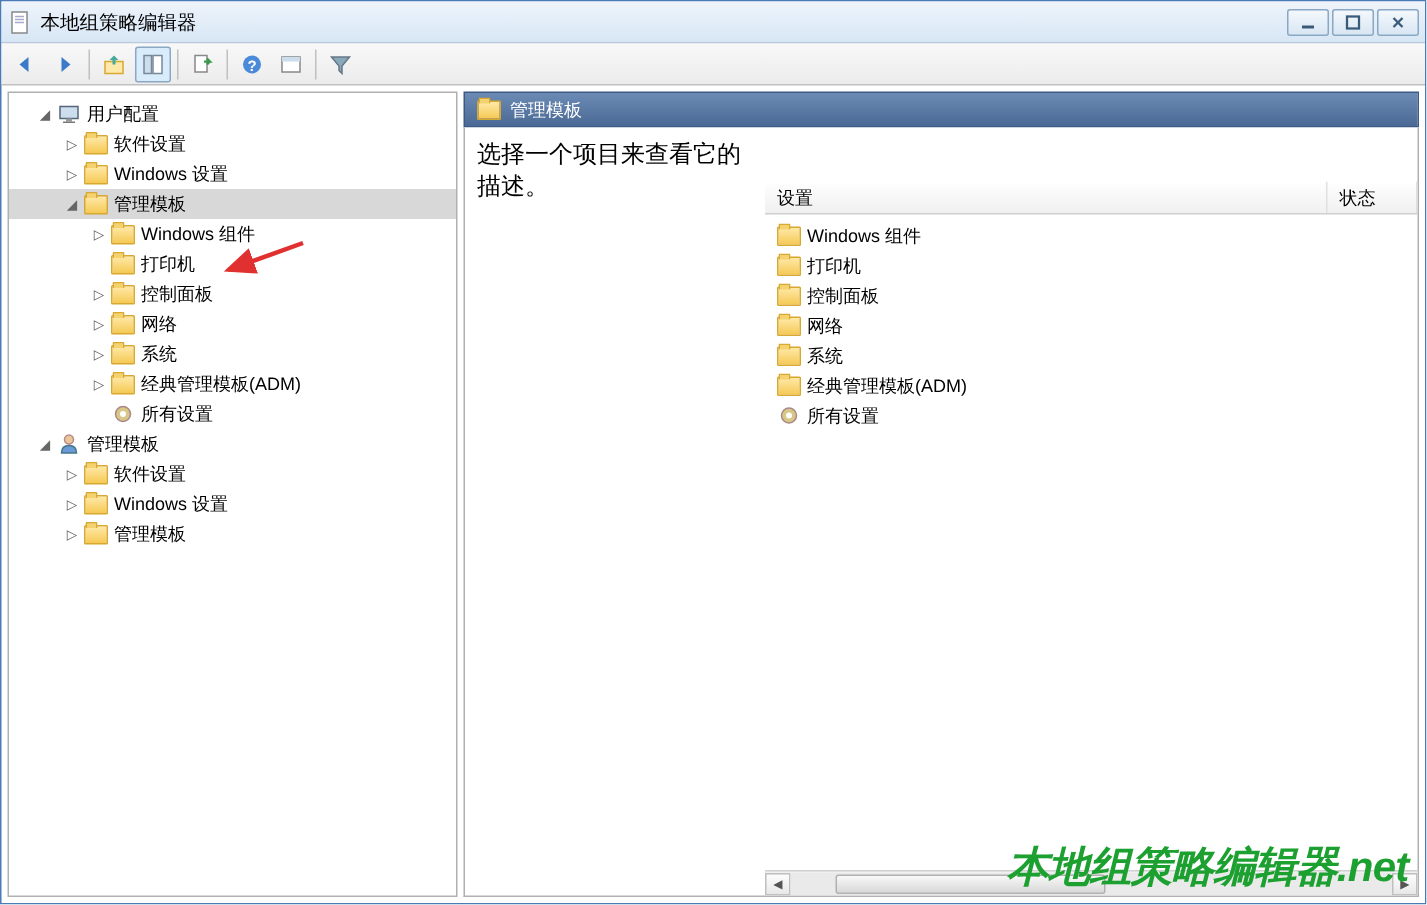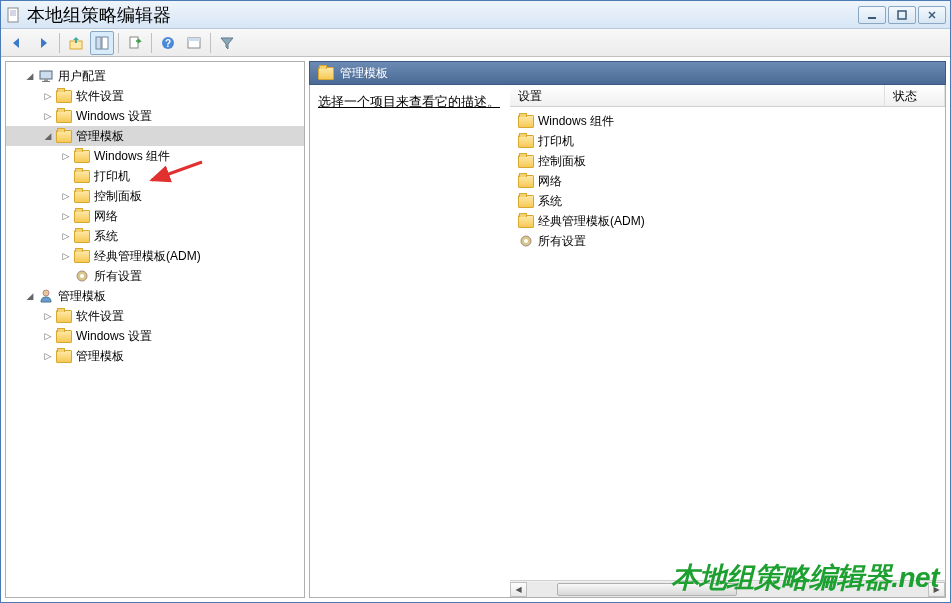--- a/index.html
+++ b/index.html
@@ -2,21 +2,21 @@
 <html><head>
 <meta charset="utf-8">
 <style>
 * { box-sizing: border-box; margin: 0; padding: 0; font-family: "Microsoft YaHei", "Segoe UI", Tahoma, sans-serif; }
 body { background: #fff; width: 951px; height: 603px; overflow: hidden; position: relative; }
 
 .window { width: 951px; height: 603px; border: 1px solid #4a7bb5; background: #fff; display: flex; flex-direction: column; }
 
 .titlebar { height: 28px; background: linear-gradient(#eef4fb, #d7e6f5); display: flex; align-items: center; padding: 0 4px; border-bottom: 1px solid #b8c8db; }
 .titlebar-icon { width: 16px; height: 16px; margin-right: 6px; }
-.titlebar-text { font-size: 18px; color: #000; flex: 1; }
+.titlebar-text { font-size: 13px; color: #000; flex: 1; }
 .win-controls { display: flex; gap: 2px; }
 .win-btn { width: 28px; height: 18px; border: 1px solid #8aa8c4; border-radius: 2px; background: linear-gradient(#f4f8fc,#d8e6f3); display:flex; align-items:center; justify-content:center; font-size:10px; color:#3a5a7a; cursor:pointer;}
 .win-btn svg { width:12px; height:12px; }
 
 .menubar { height: 22px; background: #f0f0f0; display: flex; align-items: center; padding: 0 6px; border-bottom: 1px solid #d0d0d0; font-size: 12px; }
 .menu-item { padding: 2px 8px; cursor: pointer; }
 
 .toolbar { height: 28px; background: linear-gradient(#f8f8f8,#ececec); display: flex; align-items: center; padding: 0 4px; border-bottom: 1px solid #c0c0c0; gap: 2px; }
 .tool-btn { width: 24px; height: 24px; display:flex; align-items:center; justify-content:center; border:1px solid transparent; border-radius:2px; cursor:pointer; }
 .tool-btn.active { border-color:#8aa8c4; background:#d8ecfc; }
@@ -29,22 +29,22 @@
 .tree-item.selected { background:#d8d8d8; }
 .tree-expander { width:16px; display:flex; justify-content:center; align-items:center; font-size:9px; color:#666; }
 .tree-icon { width:16px; height:16px; margin-right:4px; display:flex; align-items:center; justify-content:center;}
 .tree-label { }
 
 .right-panel { flex:1; display:flex; flex-direction:column; margin:4px 4px 4px 2px; }
 .header-bar { height:24px; background:linear-gradient(#6b8bb5,#4a6a95); color:#fff; display:flex; align-items:center; padding:0 8px; font-size:12px; border:1px solid #3a5a85; }
 .header-bar .tree-icon{margin-right:6px;}
 
 .detail-area { flex:1; display:flex; border:1px solid #b0b0b0; border-top:none; background:#fff; overflow:hidden; position: relative; }
-.desc-col { width:200px; padding:8px; font-size:13px; color:#000;text-decoration:underline; }
-.list-area-wrap { flex:1; display:flex; flex-direction:column; overflow:hidden; }
+.desc-col { width:200px; padding:8px; font-size:16px; color:#000; }
+.list-area-wrap { flex:1; display:flex; flex-direction:column; overflow:hidden;margin-top:36px; }
 .list-col { flex:1; display:flex; flex-direction:column; overflow:auto; }
 .col-headers { display:flex; height:22px; background:linear-gradient(#fff,#f0f0f0); border-bottom:1px solid #d0d0d0; font-size:12px; }
 .col-h { padding:3px 8px; border-right:1px solid #e0e0e0; }
 .col-h.setting{flex:1;}
 .col-h.state{width:60px;}
 .list-items { padding:4px; }
 .list-row { display:flex; align-items:center; height:20px; font-size:12px; padding:0 4px; cursor:pointer;}
 .list-row .tree-icon{margin-right:4px;}
 .hscroll { height:17px; background:#f0f0f0; border-top:1px solid #d0d0d0; position:relative; display:flex; align-items:center;}
 .hscroll .arrow{width:17px;height:15px;background:linear-gradient(#fdfdfd,#e8e8e8);border:1px solid #c0c0c0;display:flex;align-items:center;justify-content:center;font-size:8px;color:#555;}

